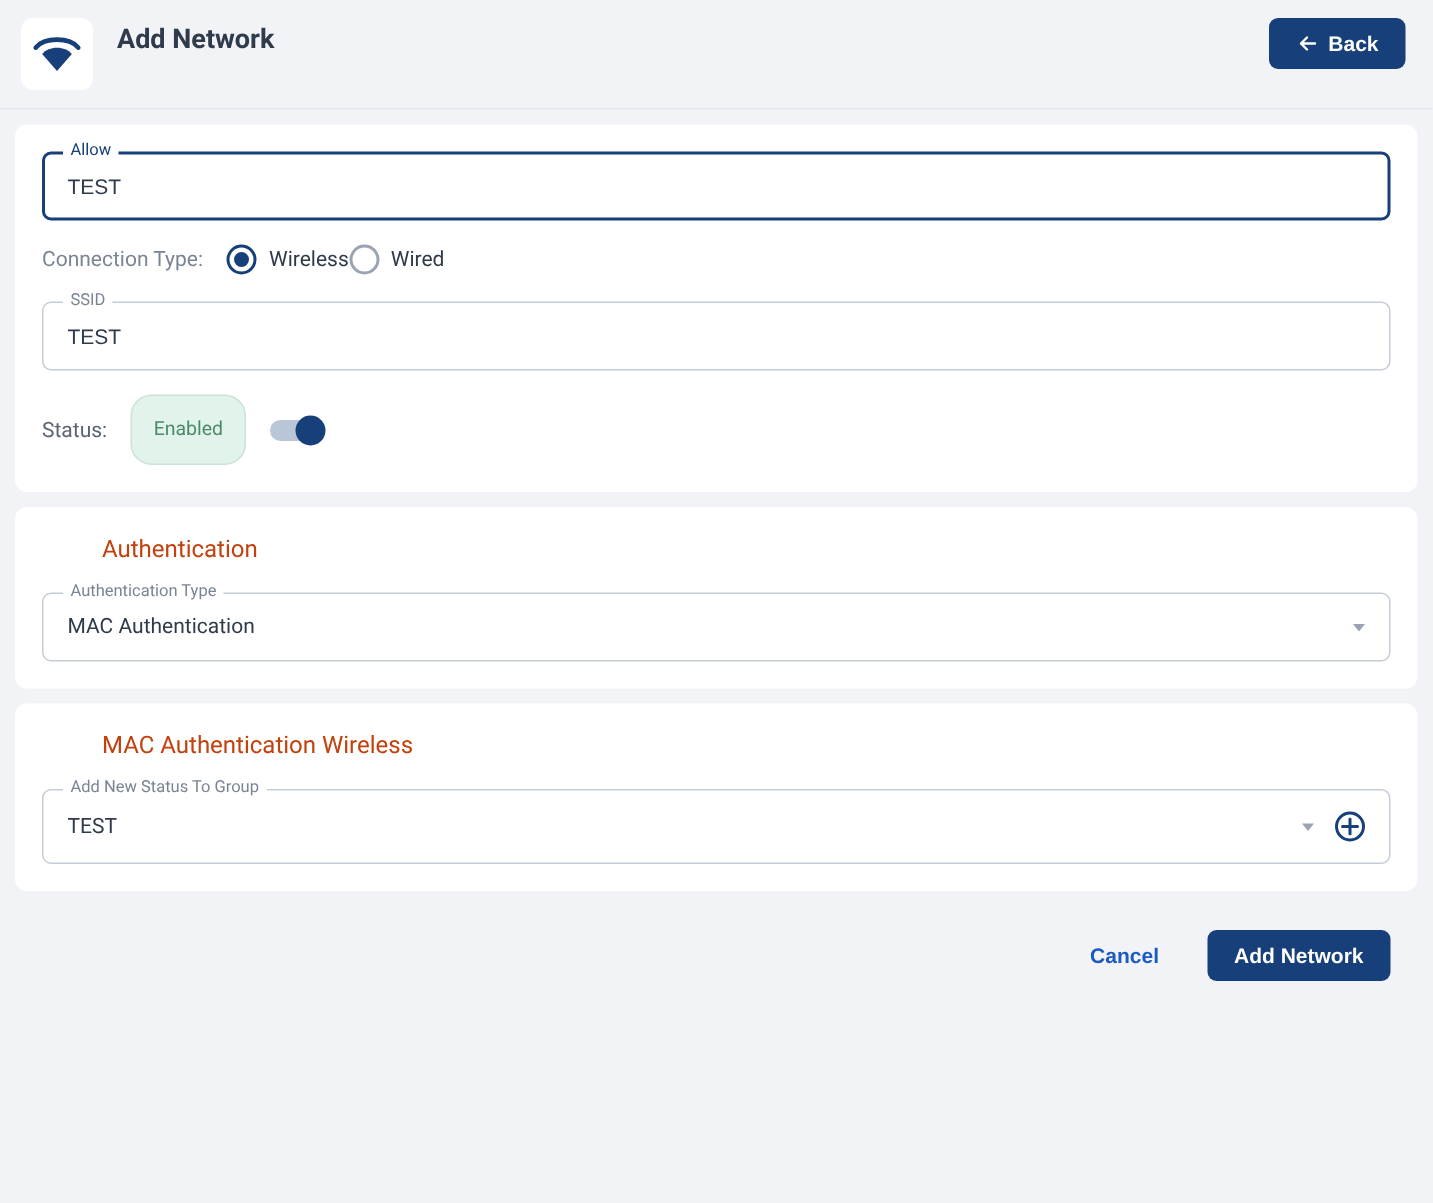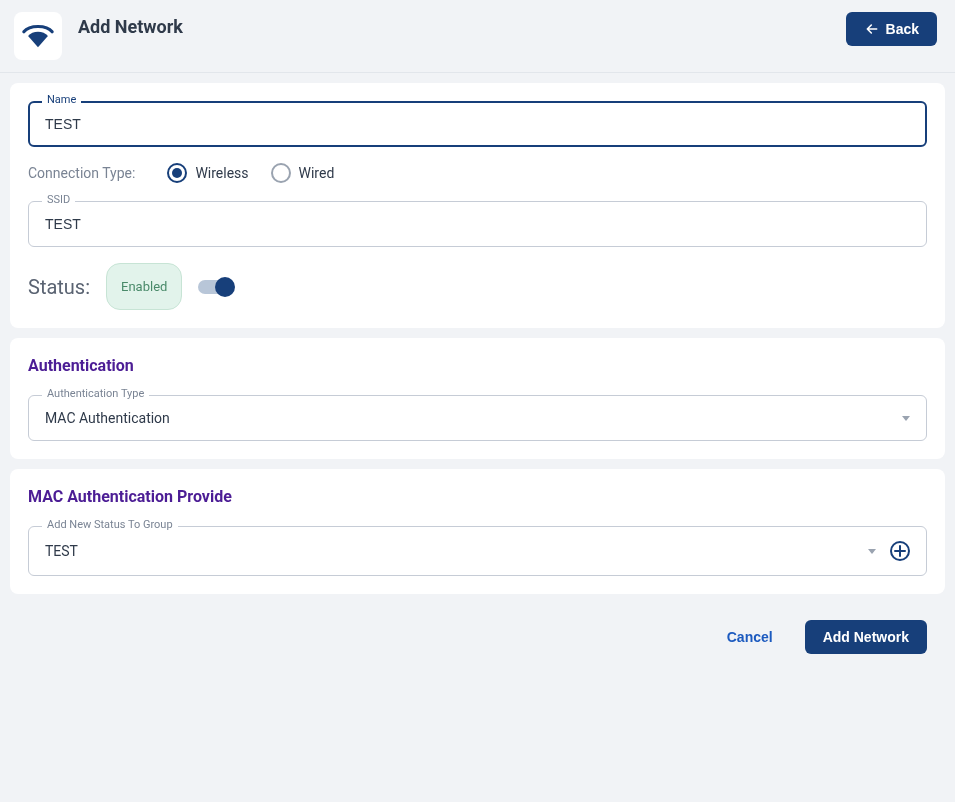--- a/index.html
+++ b/index.html
@@ -133,26 +133,25 @@
       border-right: 4px solid transparent;
       border-top: 5px solid #9aa3b0;
     }
     .row {
       display: flex;
       align-items: center;
     }
     .conn-label {
       font-size: 14px;
       color: #7a8494;
-      margin-right: 32px;
+      margin-right: 16px;
     }
     .radio-group {
       display: flex;
       align-items: center;
-      gap: 22px;
     }
     .radio-option {
       display: flex;
       align-items: center;
       gap: 8px;
       cursor: pointer;
       font-size: 14px;
       color: #2f3a4a;
     }
     .radio-circle {
@@ -173,21 +172,21 @@
       border-radius: 50%;
       background: #173f7a;
     }
     .status-row {
       display: flex;
       align-items: center;
       gap: 16px;
       margin-top: 8px;
     }
     .status-label {
-      font-size: 20px;
+      font-size: 14px;
       color: #5a6372;
     }
     .status-badge {
       background: #e2f3eb;
       color: #4a8a6a;
       border: 1px solid #c7e4d5;
       border-radius: 14px;
       padding: 15px 14px;
       font-size: 13px;
     }
@@ -203,23 +202,24 @@
       width: 20px;
       height: 20px;
       background: #173f7a;
       border-radius: 50%;
       position: absolute;
       top: -3px;
       right: -3px;
     }
     .section-title {
       font-size: 16px;
-      font-weight: 700;
-      color: #4c1d95;
+      font-weight: 400;
+      color: #c2410c;
       margin-bottom: 20px;
+      margin-left: 40px;
     }
     .add-icon-circle {
       width: 20px;
       height: 20px;
       border: 2px solid #173f7a;
       border-radius: 50%;
       display: flex;
       align-items: center;
       justify-content: center;
       flex-shrink: 0;
@@ -261,21 +261,21 @@
     <svg viewBox="0 0 24 24" fill="none">
       <path d="M19 12H5M5 12L11 6M5 12L11 18" stroke="#ffffff" stroke-width="2.4" stroke-linecap="round" stroke-linejoin="round"></path>
     </svg>
     <span>Back</span>
   </button>
 </div>
 <div class="divider"></div>
 
 <div class="card">
   <div class="form-field">
-    <span class="field-label focused">Name</span>
+    <span class="field-label focused">Allow</span>
     <input class="field-input focused" value="TEST" style="">
   </div>
 
   <div class="row conn-row">
     <span class="conn-label">Connection Type:</span>
     <div class="radio-group">
       <div class="radio-option">
         <span class="radio-circle checked">
           <span class="radio-dot"></span>
         </span>
@@ -307,21 +307,21 @@
   <div class="form-field" style="margin-bottom:0">
     <span class="field-label">Authentication Type</span>
     <div class="select-field">
       <span>MAC Authentication</span>
       <span class="select-caret"></span>
     </div>
   </div>
 </div>
 
 <div class="card">
-  <div class="section-title">MAC Authentication Provide</div>
+  <div class="section-title">MAC Authentication Wireless</div>
 
 
   <div class="form-field" style="margin-bottom:0">
     <span class="field-label">Add New Status To Group</span>
     <div class="select-field">
       <span>TEST</span>
       <div class="select-inner-add">
         <span class="select-caret"></span>
         <span class="add-icon-circle">
           <svg width="12" height="12" viewBox="0 0 12 12">

